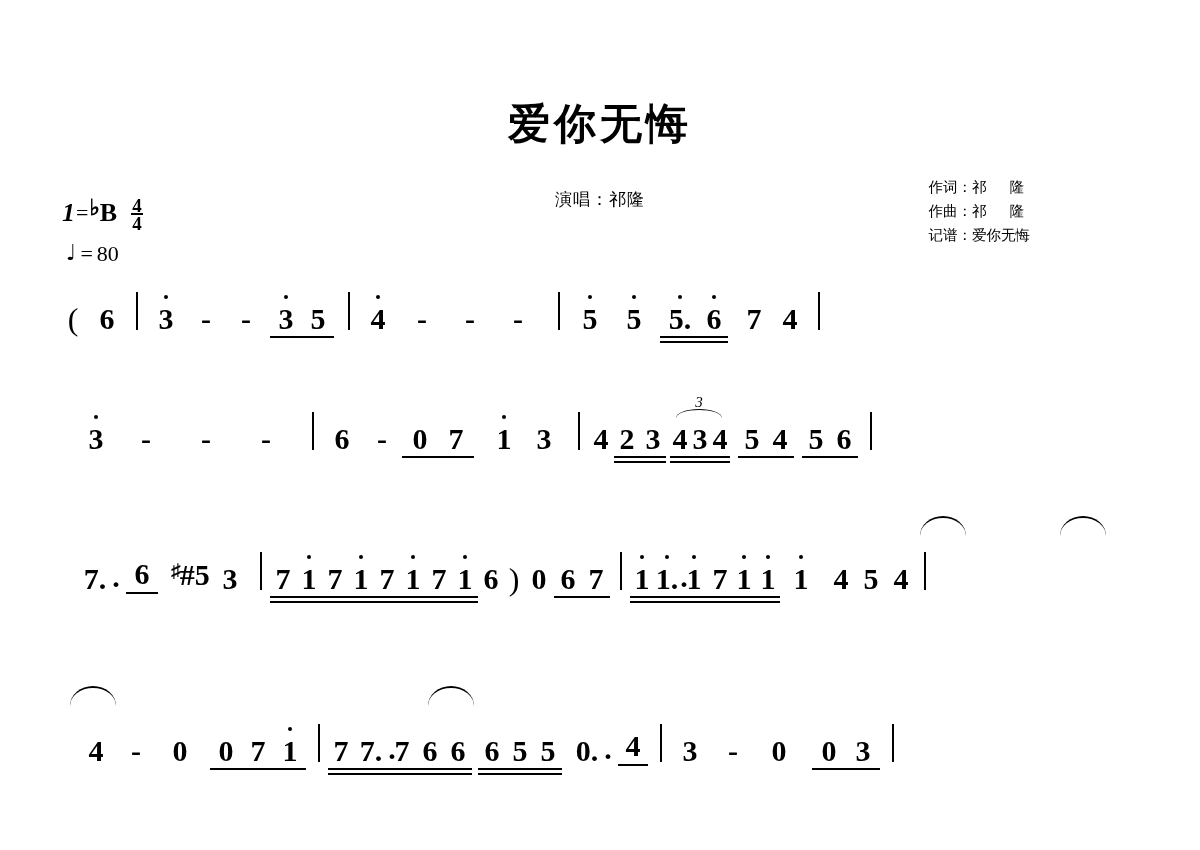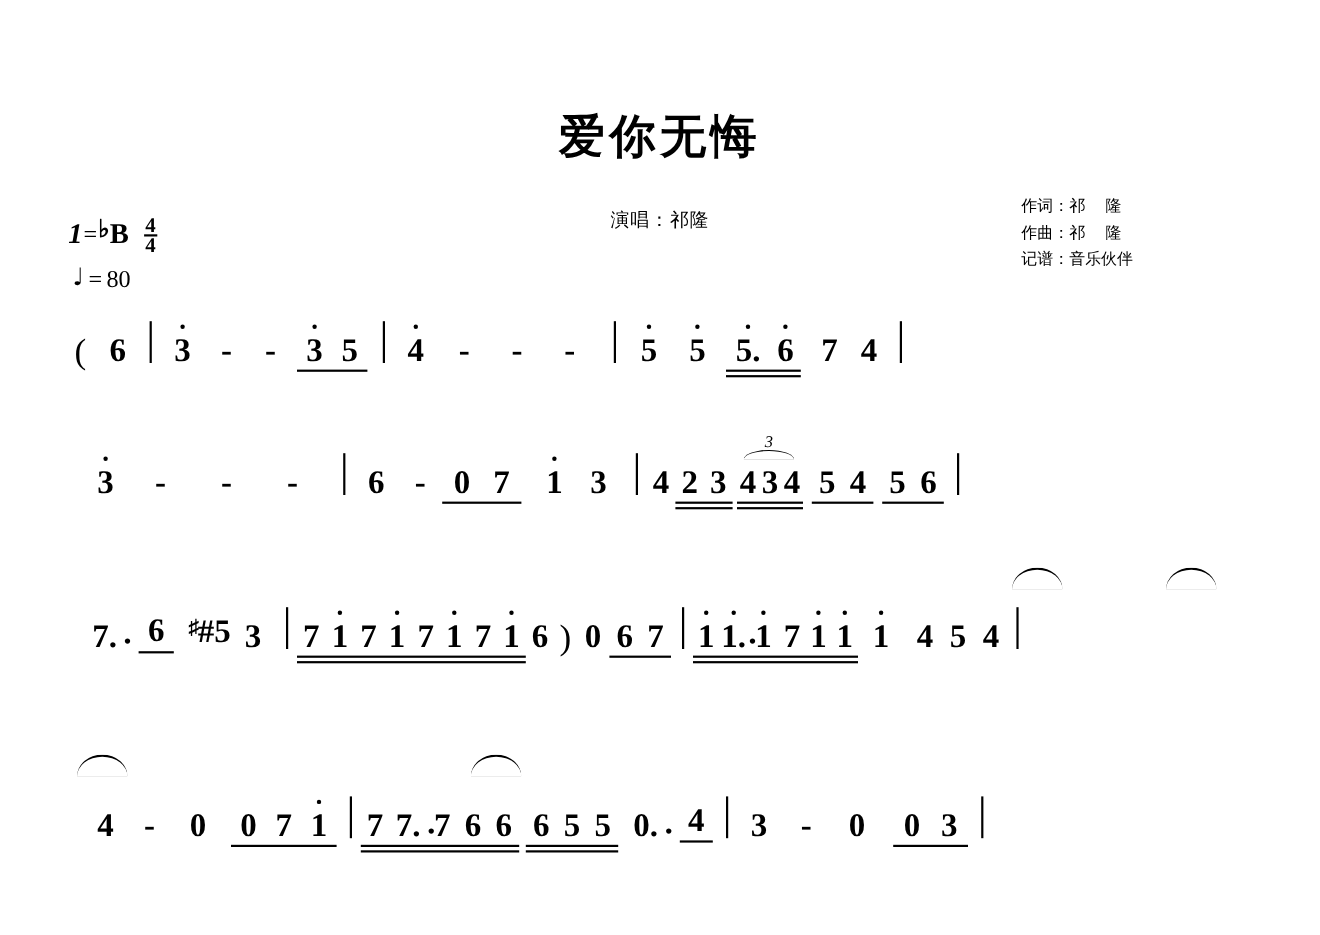--- a/index.html
+++ b/index.html
@@ -40,21 +40,21 @@
     text-align: center;
     font-family: Liberation Serif, serif;
     font-size: 17px;
     letter-spacing: 1px;
   }
   .credits {
     position: absolute;
     top: 176px;
     right: 58px;
     text-align: left;
-    font-family: Liberation Sans, sans-serif;
+    font-family: Liberation Mono, monospace;
     font-size: 14.5px;
     line-height: 24px;
     margin-left: 24px;
   }
   .credits div { white-space: pre; }
 
   
   .keyblock {
     position: absolute;
     top: 198px;
@@ -224,21 +224,21 @@
 <body>
 
 <div class="sheet">
 
   <div class="title">爱你无悔</div>
   <div class="singer">演唱：祁隆</div>
 
   <div class="credits">
     <div>作词：祁　 隆</div>
     <div>作曲：祁　 隆</div>
-    <div>记谱：音乐伙伴</div>
+    <div>记谱：爱你无悔</div>
   </div>
 
   <div class="keyblock">
     <div class="key-line">
       <span class="num1">1</span>
       <span class="eq">=</span>
       <span class="flat">♭</span>
       <span class="bletter">B</span>
       <span class="meter">
         <span class="top">4</span>

